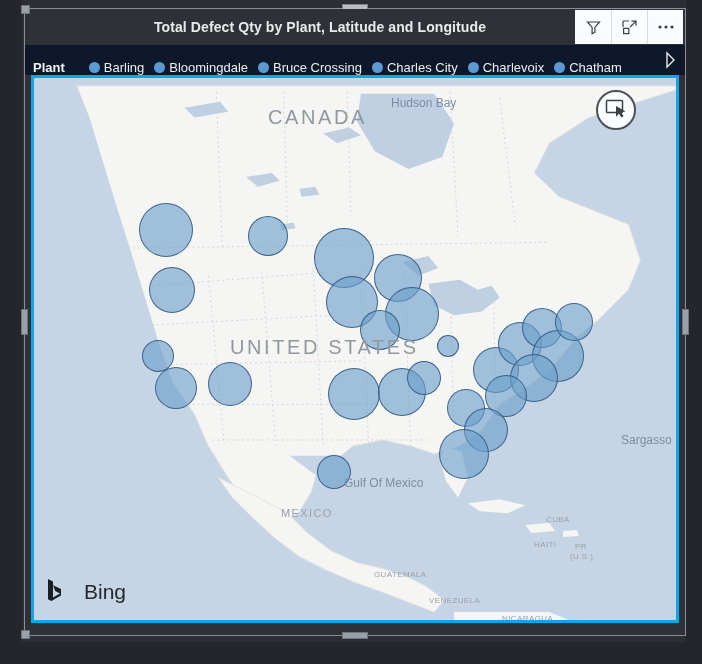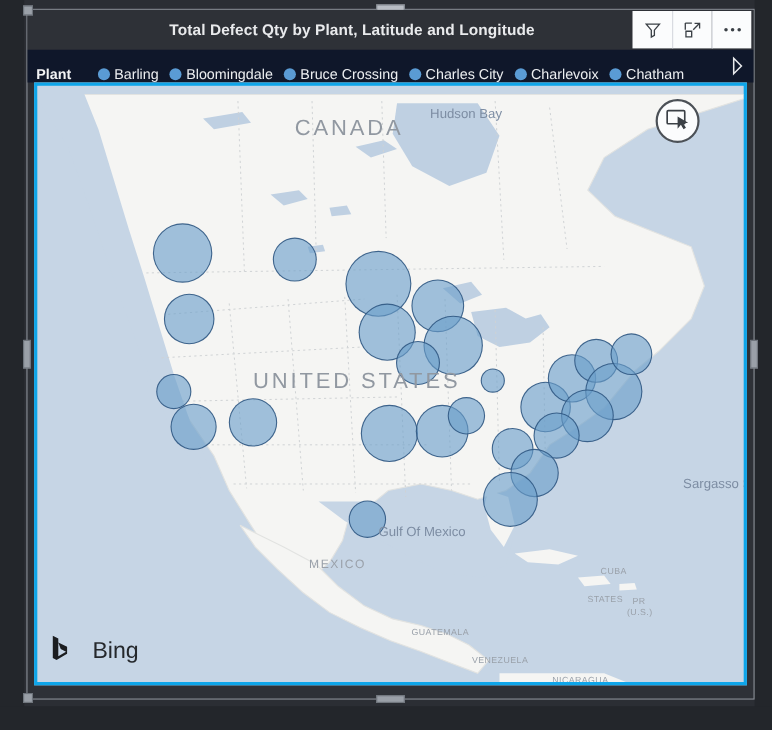--- a/index.html
+++ b/index.html
@@ -424,21 +424,21 @@
 
       <div id="label-layer">
           <div class="map-label lbl-country" style="left: 234px; top: 28px;">CANADA</div>
           <div class="map-label lbl-water" style="left: 357px; top: 18px;">Hudson Bay</div>
           <div class="map-label lbl-country" style="left: 196px; top: 258px;">UNITED STATES</div>
           <div class="map-label lbl-water" style="left: 310px; top: 398px;">Gulf Of Mexico</div>
           <div class="map-label lbl-country-sm" style="left: 247px; top: 429px;">MEXICO</div>
           <div class="map-label lbl-tiny" style="left: 340px; top: 492px;">GUATEMALA</div>
           <div class="map-label lbl-tiny" style="left: 395px; top: 518px;">VENEZUELA</div>
           <div class="map-label lbl-tiny" style="left: 472px; top: 437px; margin-left: 40px;">CUBA</div>
-          <div class="map-label lbl-tiny" style="left: 500px; top: 462px;">STATES</div>
+          <div class="map-label lbl-tiny" style="left: 500px; top: 462px;">HAITI</div>
           <div class="map-label lbl-tiny" style="left: 541px; top: 464px;">PR</div>
           <div class="map-label lbl-tiny" style="left: 536px; top: 474px;">(U.S.)</div>
           <div class="map-label lbl-tiny" style="left: 468px; top: 536px;">NICARAGUA</div>
           <div class="map-label lbl-water" style="left: 587px; top: 355px;">Sargasso Se</div>
         </div>
 
       <div id="map-mode-btn">
         <span>
           <svg width="24" height="22" viewBox="0 0 24 22">
             <rect x="2.5" y="3.5" width="16" height="12" rx="1" fill="none" stroke="#3b4046" stroke-width="1.5"></rect>

